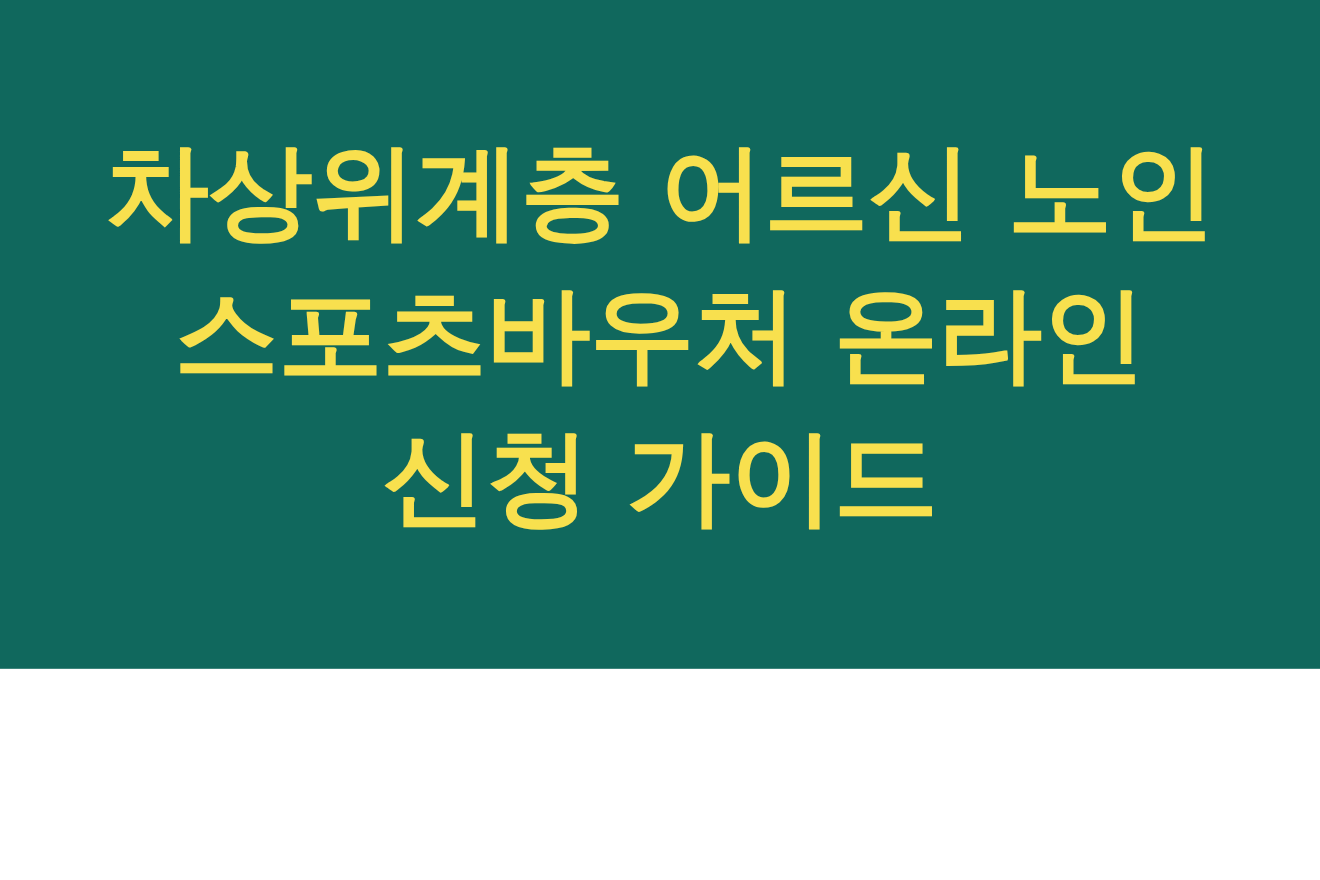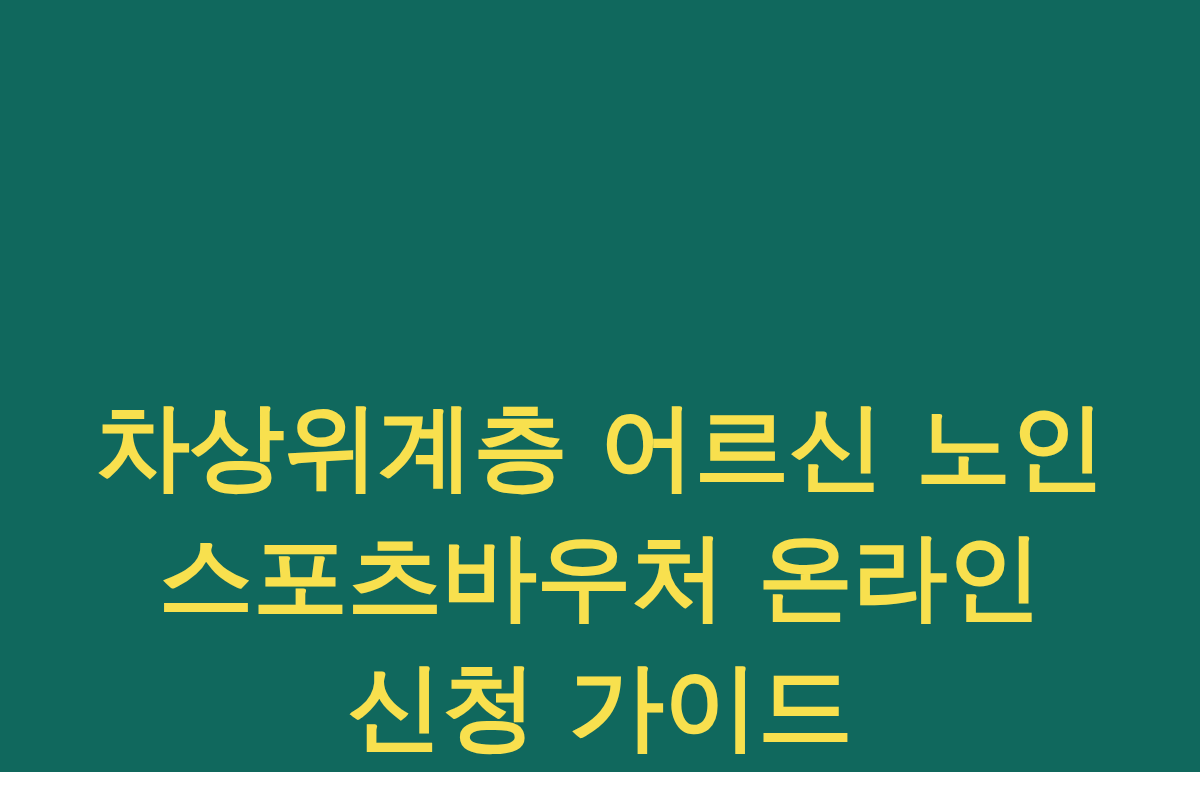--- a/index.html
+++ b/index.html
@@ -12,23 +12,23 @@
     width: 1200px;
     height: 800px;
     overflow: hidden;
     font-family: "Liberation Sans", "DejaVu Sans", sans-serif;
   }
 
   #thumbnail-card {
     position: relative;
     box-sizing: border-box;
     width: 1200px;
-    height: 772px;
+    height: 608px;
     display: flex;
-    align-items: flex-end;
+    align-items: center;
     justify-content: center;
     background: #10685D;
   }
 
   #title-block {
     width: 1030px;
     text-align: center;
     padding: 0 8px;
   }
 

